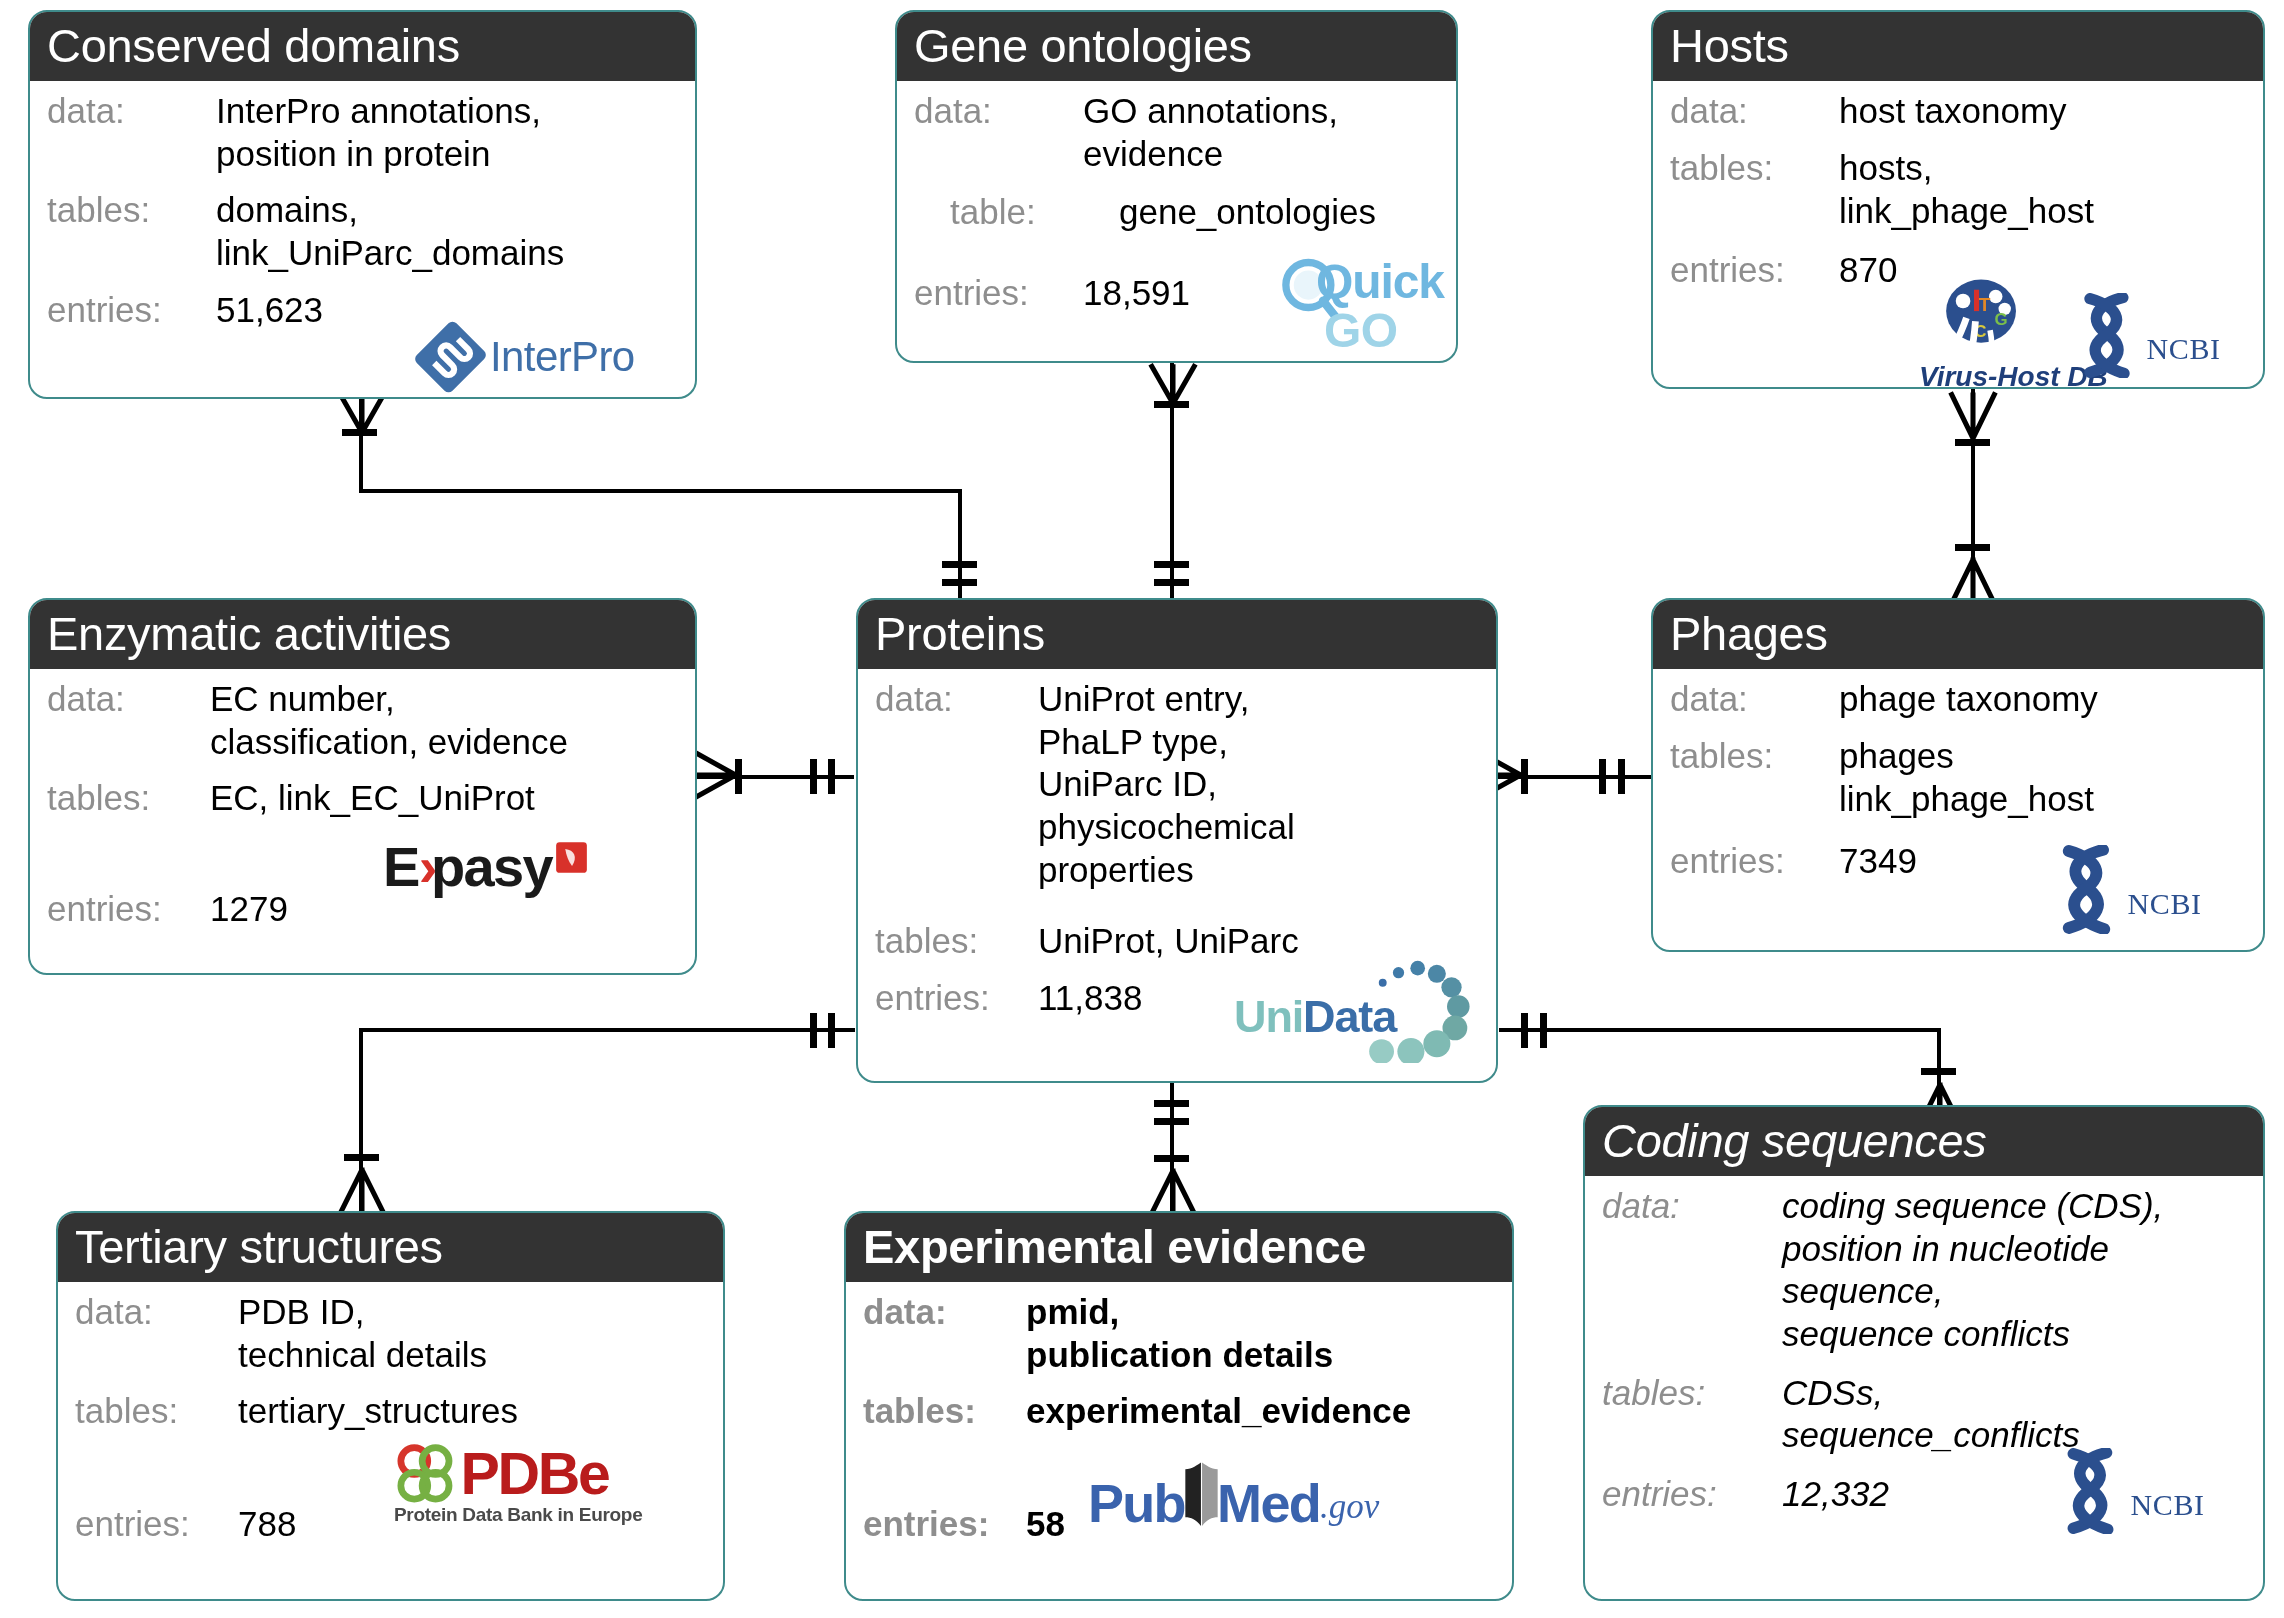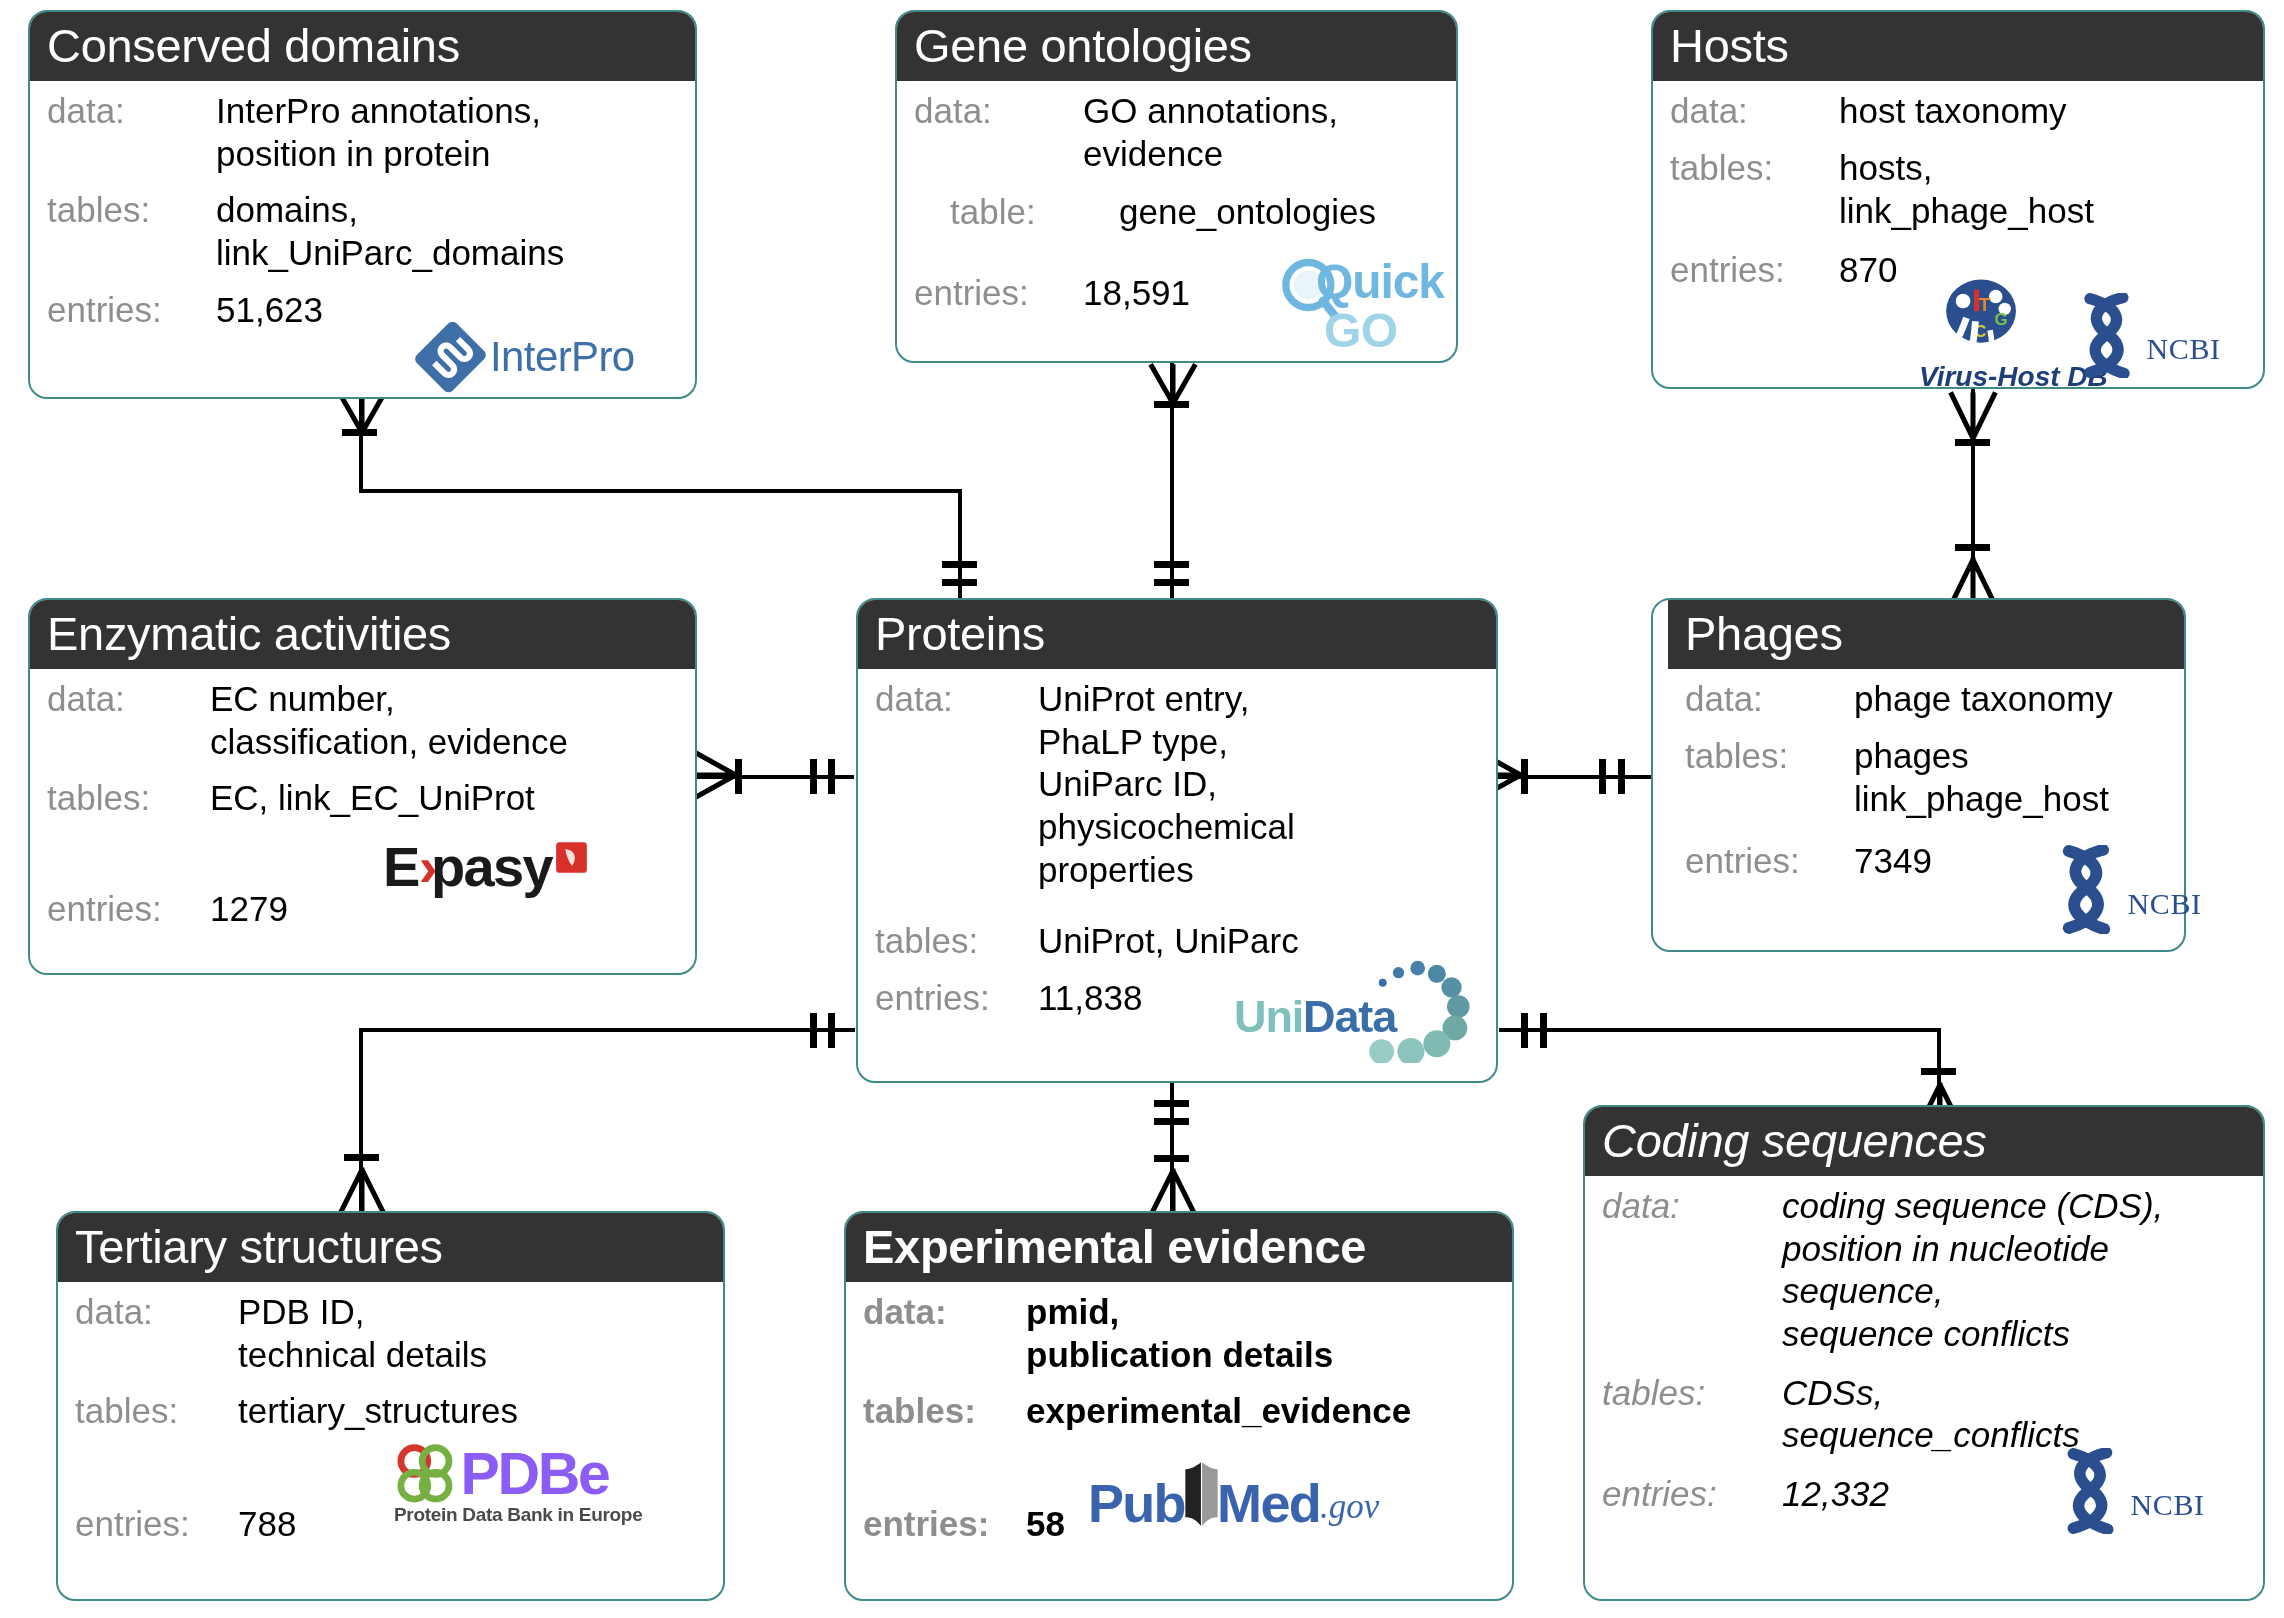--- a/index.html
+++ b/index.html
@@ -79,21 +79,21 @@
     color:#3f6fa8;font-size:42px;letter-spacing:-0.6px;line-height:1;
     font-family:"Liberation Sans",sans-serif;
   }
   .quick{color:#6fb7e0;font-size:48px;font-weight:bold;line-height:.92;letter-spacing:-1.1px;}
   .goo{color:#9fd4e8;font-size:48px;font-weight:bold;line-height:.92;letter-spacing:-0.6px;}
   .ncbi-txt{color:#2b4f8e;font-size:30px;font-family:"Liberation Serif",serif;letter-spacing:0.6px;}
   .vhdb-txt{color:#1f3f7a;font-size:28px;font-style:italic;font-weight:bold;font-family:"Liberation Sans",sans-serif;}
   .expasy-txt{font-size:56px;font-weight:bold;letter-spacing:-1.7px;line-height:1;}
   .uniprot-a{color:#7fc0bd;font-size:45px;font-weight:bold;letter-spacing:-1.1px;}
   .uniprot-b{color:#3a6ea8;font-size:45px;font-weight:bold;letter-spacing:-1.1px;}
-  .pdbe-txt{color:#8b5cf6;font-size:59px;font-weight:bold;letter-spacing:-2.3px;line-height:.9;}
+  .pdbe-txt{color:#b91c1c;font-size:59px;font-weight:bold;letter-spacing:-2.3px;line-height:.9;}
   .pdbe-sub{color:#4a4a4a;font-size:19px;font-weight:bold;letter-spacing:-0.3px;}
   .pubmed-p{color:#3a63ad;font-size:54px;font-weight:bold;letter-spacing:-1.7px;}
   .pubmed-gov{color:#3a63ad;font-size:35px;font-style:italic;font-family:"Liberation Serif",serif;}
 </style>
 </head>
 <body>
 
 <div id="stage">
 
   <div class="conn v" style="left:359px;top:394px;height:99px;"></div>
@@ -352,21 +352,21 @@
         <circle cx="180" cy="66" r="18" fill="#5590a4"></circle>
         <circle cx="192" cy="100" r="20" fill="#5f9aa2"></circle>
         <circle cx="186" cy="138" r="22" fill="#6fa8a4"></circle>
         <circle cx="154" cy="166" r="24" fill="#7fbab3"></circle>
         <circle cx="108" cy="180" r="24" fill="#8cc4bd"></circle>
         <circle cx="56" cy="180" r="22" fill="#97cbc4"></circle>
       </svg>
     </div>
   </div>
 
-  <div class="entity" style="left:1651px;top:598px;width:535px;height:354px;padding-left:15px;">
+  <div class="entity" style="left:1651px;top:598px;width:614px;height:354px;">
     <div class="hdr">Phages</div>
     <div class="body">
       <div class="row" style="margin-top:3.4px;">
         <span class="lbl" style="width:169px;">data:</span>
         <span class="val">phage taxonomy</span>
       </div>
       <div class="row" style="margin-top:14.6px;">
         <span class="lbl" style="width:169px;">tables:</span>
         <span class="val">phages
 link_phage_host</span>

